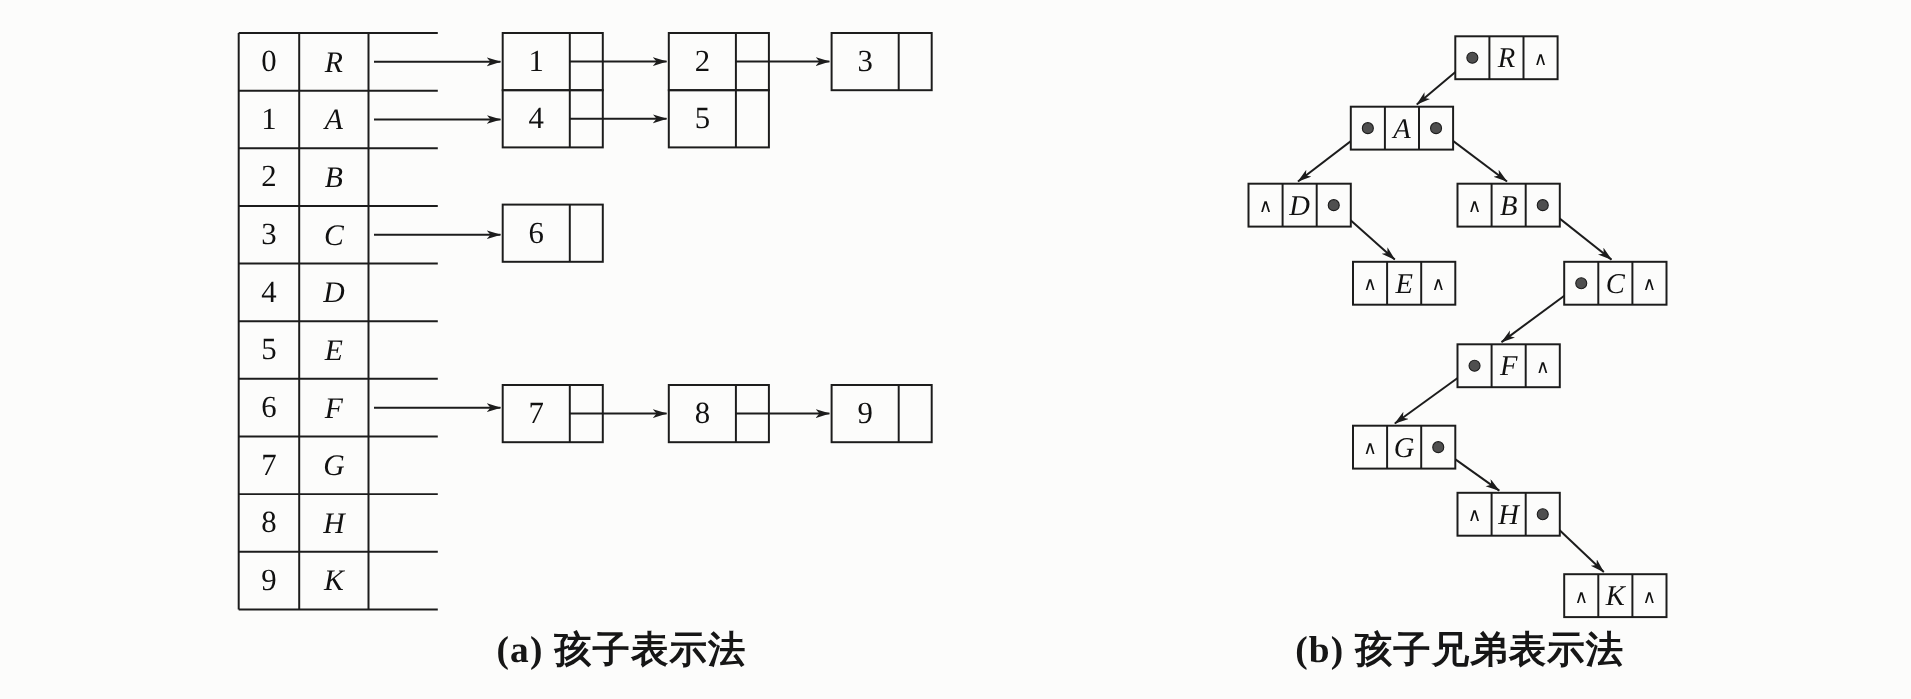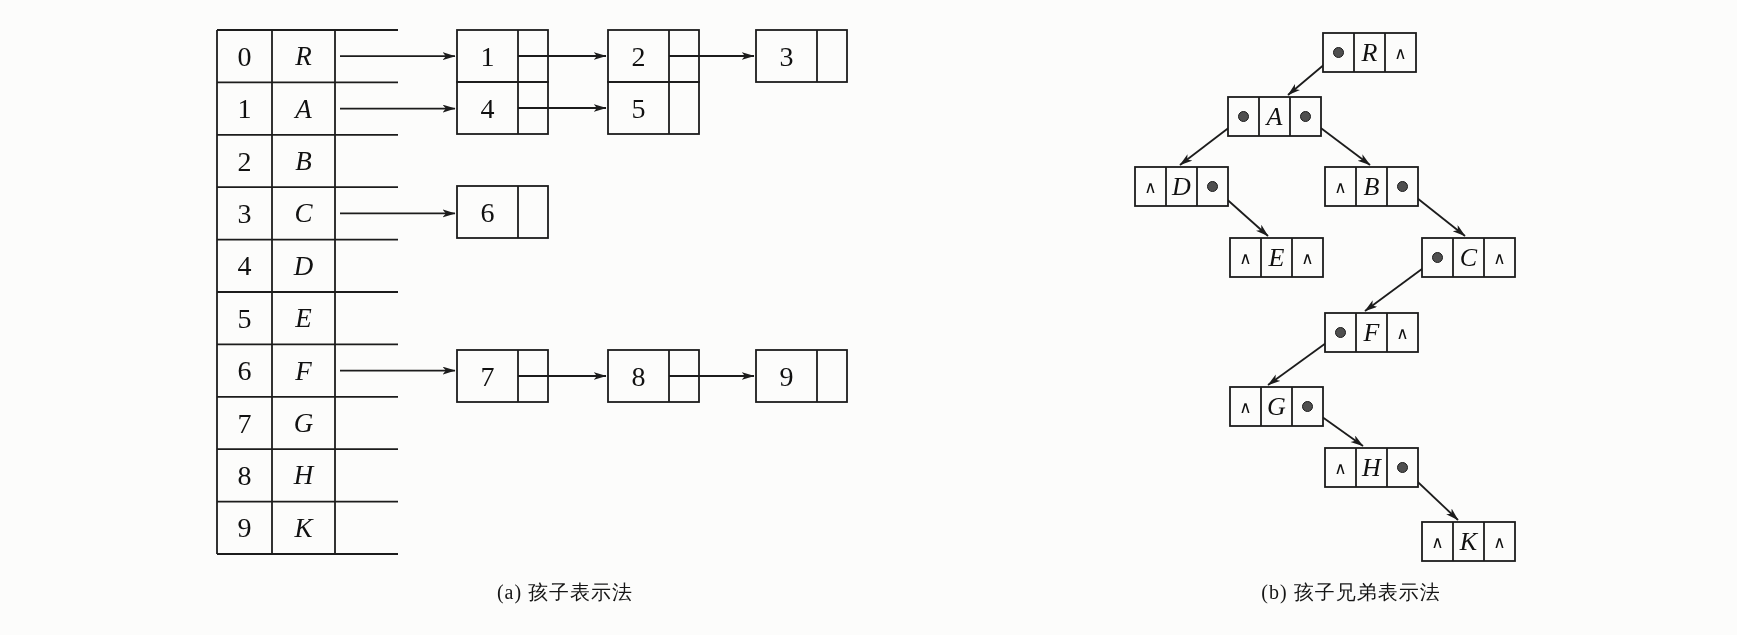--- a/index.html
+++ b/index.html
@@ -12,27 +12,28 @@
   }
   .page { position: absolute; inset: 0; }
   svg.fig { position: absolute; overflow: visible; }
   #fig-a-svg { left: 190px; top: 20px; }
   #fig-b-svg { left: 1100px; top: 25px; }
   .caption {
     position: absolute;
     top: 576px;
     width: 470px;
     text-align: center;
-    font-size: 20px;
+    font-size: 34px;
     line-height: 32px;
     color: #161616;
     letter-spacing: 1px;
+    font-weight: bold;
   }
   #caption-a { left: 330px; }
-  #caption-b { left: 1116px; }
+  #caption-b { left: 1092px; }
 </style>
 </head>
 <body>
 
 <div class="page">
   <svg id="fig-a-svg" class="fig" width="680" height="545" viewBox="0 0 680 545">
       <defs>
         <marker id="ah-a" markerWidth="15" markerHeight="10" refX="12.5" refY="4" orient="auto" markerUnits="userSpaceOnUse">
           <path d="M0,0 L13,4 L0,8 L3.4,4 Z" fill="#1c1c1c"></path>
         </marker>

